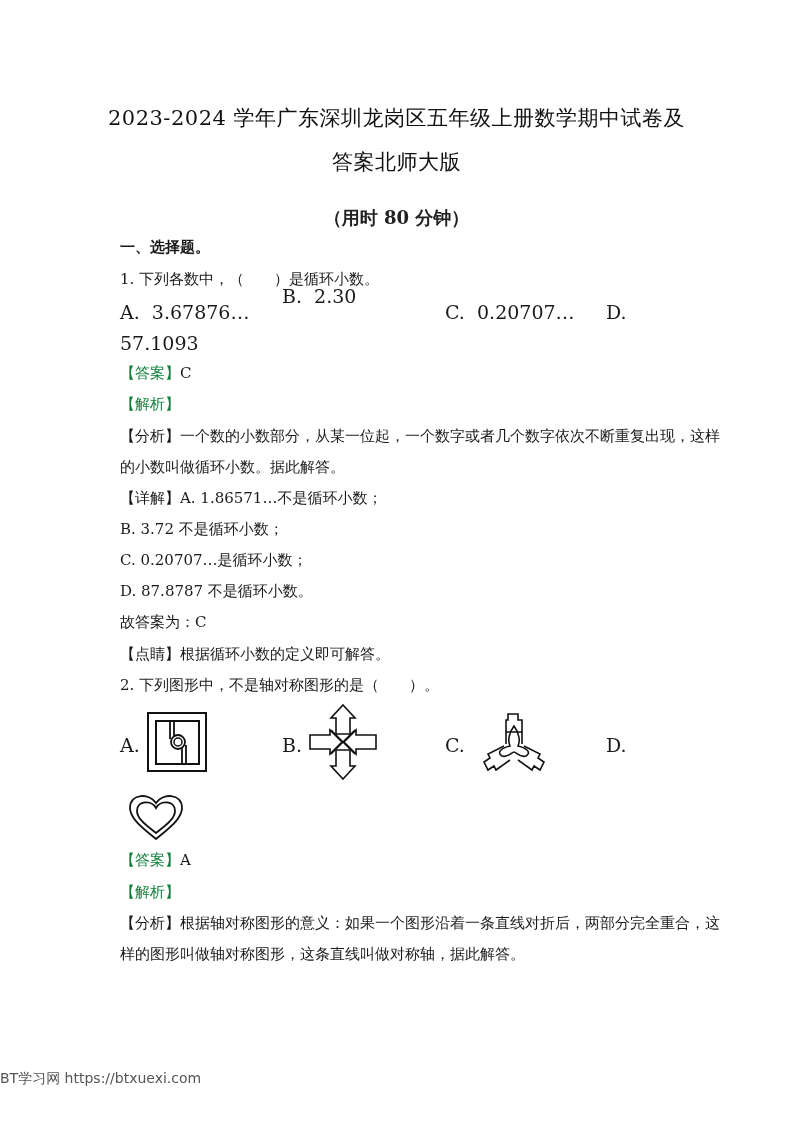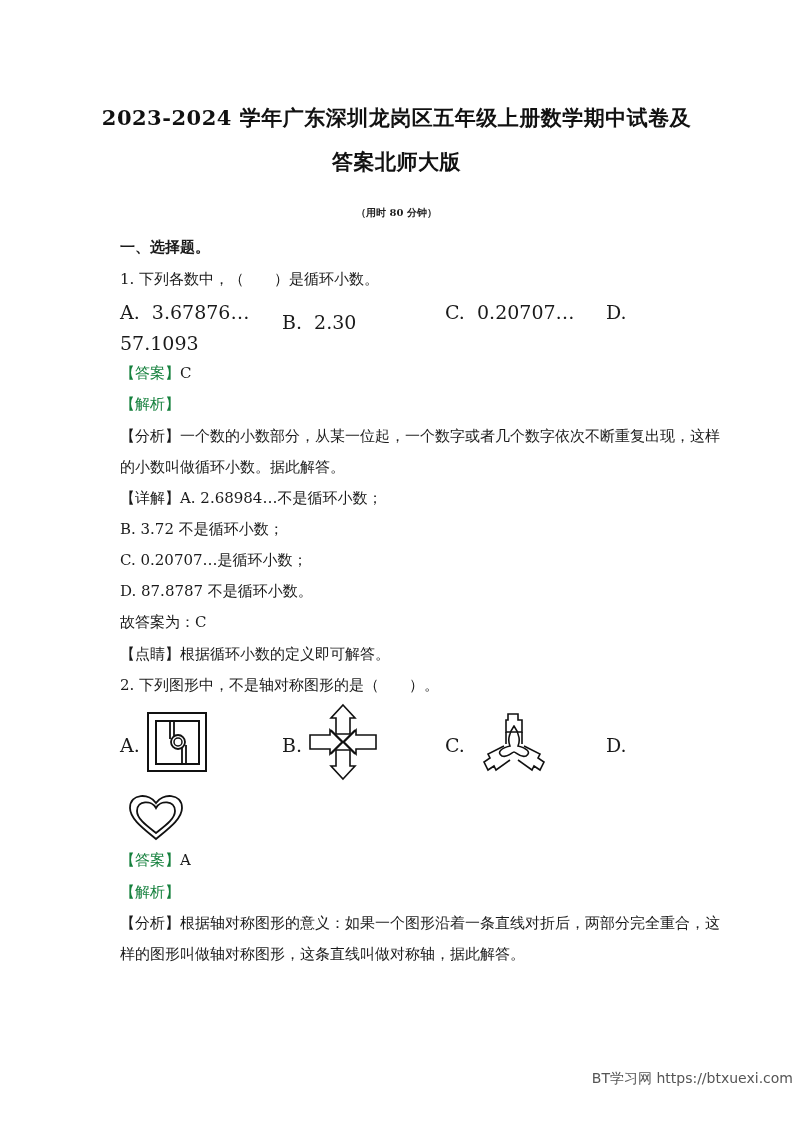--- a/index.html
+++ b/index.html
@@ -3,74 +3,74 @@
 <meta charset="utf-8">
 <style>
   html, body { margin: 0; padding: 0; background: #ffffff; }
   body {
     width: 793px; height: 1122px; position: relative; overflow: hidden;
     font-family: "DejaVu Serif", "Liberation Serif", serif;
     color: #1a1a1a;
   }
   .title {
     position: absolute; left: 0; width: 793px; text-align: center;
-    font-family: "DejaVu Serif", serif; font-weight: bold;
+    font-family: "DejaVu Serif", serif; font-weight: normal;
     font-size: 21px; letter-spacing: 0.5px; color: #111;
   }
   .t1 { top: 104px; }
   .t2 { top: 148px; }
   .subtitle {
     position: absolute; top: 206px; left: 0; width: 793px; text-align: center;
-    font-size: 10px; font-weight: bold; color: #222;
+    font-size: 18px; font-weight: bold; color: #222;
   }
   .line {
     position: absolute; left: 120px; font-size: 15px; line-height: 18px;
     white-space: nowrap; color: #1a1a1a;
   }
   .bold { font-weight: bold; }
   .tag { color: #15803d; }
   .opt { position: absolute; font-size: 19px; white-space: nowrap; }
   .fig { position: absolute; }
   .footer {
-    position: absolute; top: 1070px; left: 0; width: 793px; text-align: right;
+    position: absolute; top: 1070px; left: 0; width: 793px; text-align: left;
     font-family: "DejaVu Sans", sans-serif; font-size: 14px; color: #555;
   }
 </style>
 </head>
 <body>
 
 <div class="title t1">2023-2024 学年广东深圳龙岗区五年级上册数学期中试卷及</div>
 <div class="title t2">答案北师大版</div>
 <div class="subtitle">（用时 80 分钟）</div>
 
 <div class="line bold" style="top:238px">一、选择题。</div>
 
 <div class="line" style="top:270px">1. 下列各数中，（　　）是循环小数。</div>
 <div class="opt" style="left:120px;top:301px">
   <span>A.</span>&nbsp; <span>3.67876…</span>
 </div>
-<div class="opt" style="left:282px;top:311px">
+<div class="opt" style="left:282px;top:285px">
   <span>B.</span>&nbsp; <span>2.30</span>
 </div>
 <div class="opt" style="left:445px;top:301px">
   <span>C.</span>&nbsp; <span>0.20707…</span>
 </div>
 <div class="opt" style="left:606px;top:301px">D.</div>
 <div class="opt" style="left:120px;top:332px">57.1093</div>
 
 <div class="line" style="top:364px">
   <span class="tag">【答案】</span><span>C</span>
 </div>
 <div class="line tag" style="top:395px">【解析】</div>
 <div class="line" style="top:427px">
   <span>【分析】</span><span>一个数的小数部分，从某一位起，一个数字或者几个数字依次不断重复出现，这样</span>
 </div>
 <div class="line" style="top:458px">的小数叫做循环小数。据此解答。</div>
 <div class="line" style="top:489px">
-  <span>【详解】</span><span>A. 2.68984…不是循环小数；</span>
+  <span>【详解】</span><span>A. 1.86571…不是循环小数；</span>
 </div>
 <div class="line" style="top:520px">B. 3.72 不是循环小数；</div>
 <div class="line" style="top:551px">C. 0.20707…是循环小数；</div>
 <div class="line" style="top:582px">D. 87.8787 不是循环小数。</div>
 <div class="line" style="top:613px">故答案为：C</div>
 <div class="line" style="top:645px">
   <span>【点睛】</span><span>根据循环小数的定义即可解答。</span>
 </div>
 
 <div class="line" style="top:676px">2. 下列图形中，不是轴对称图形的是（　　）。</div>

